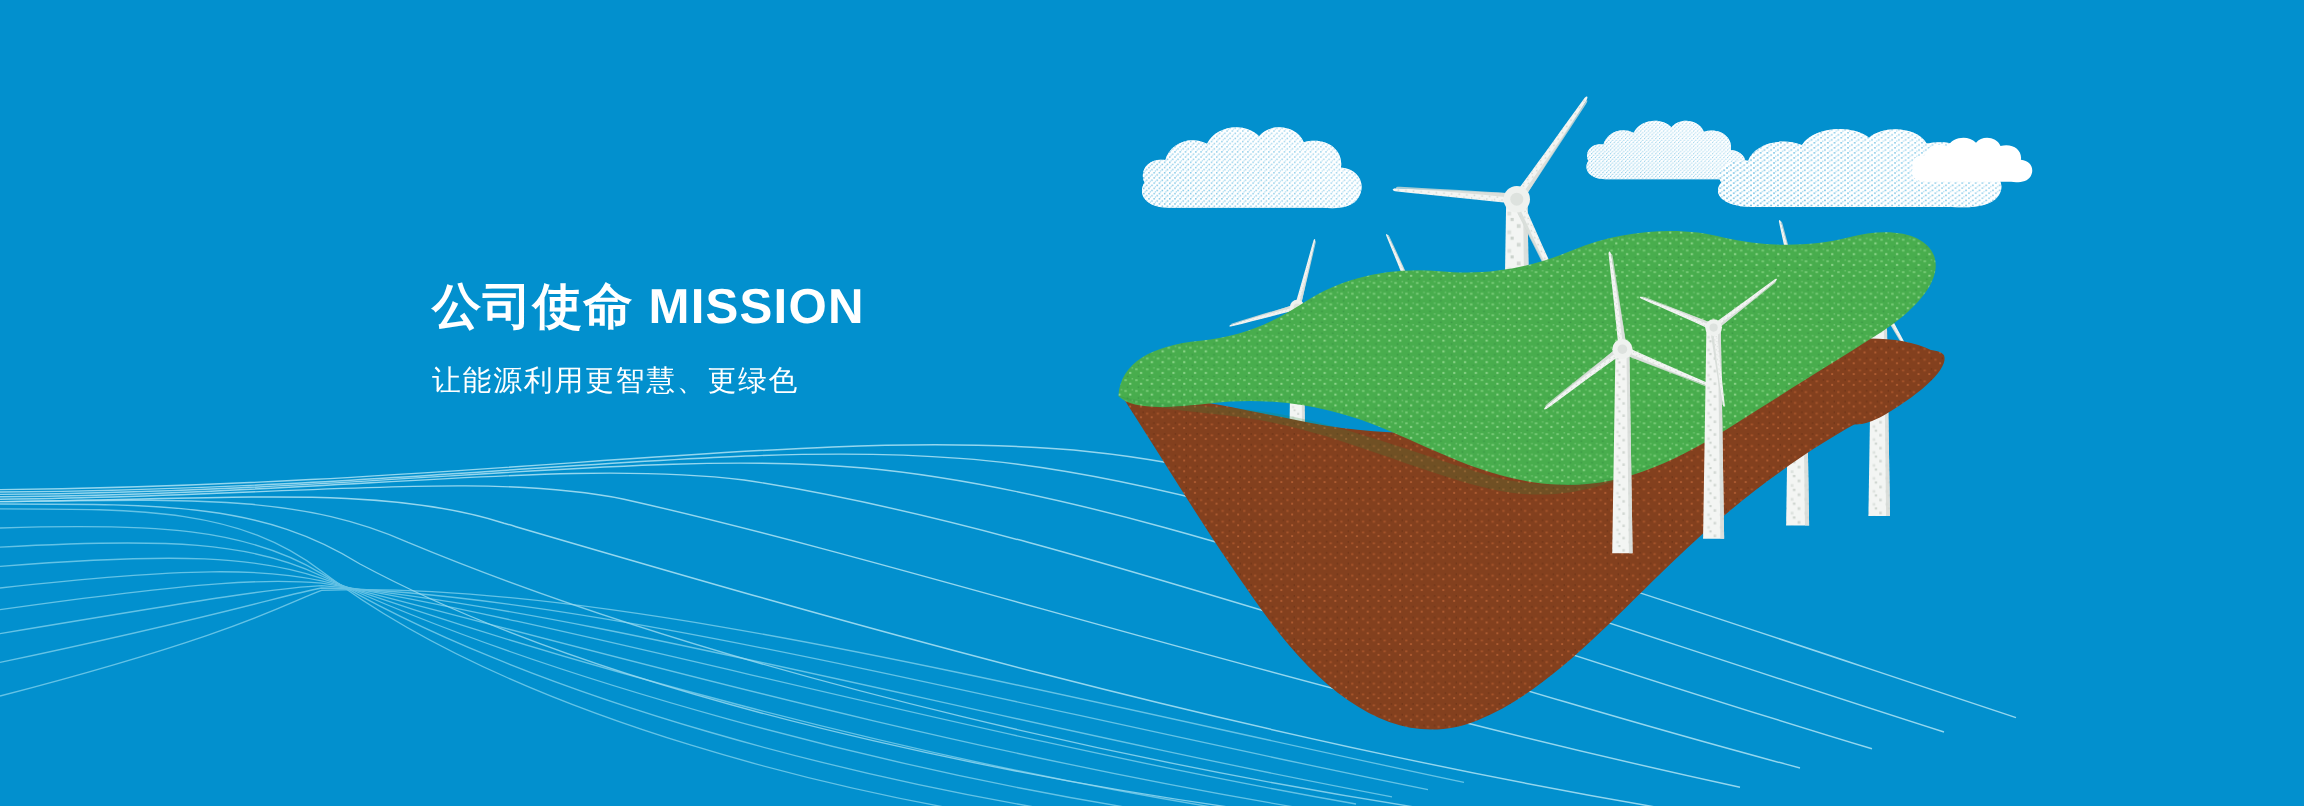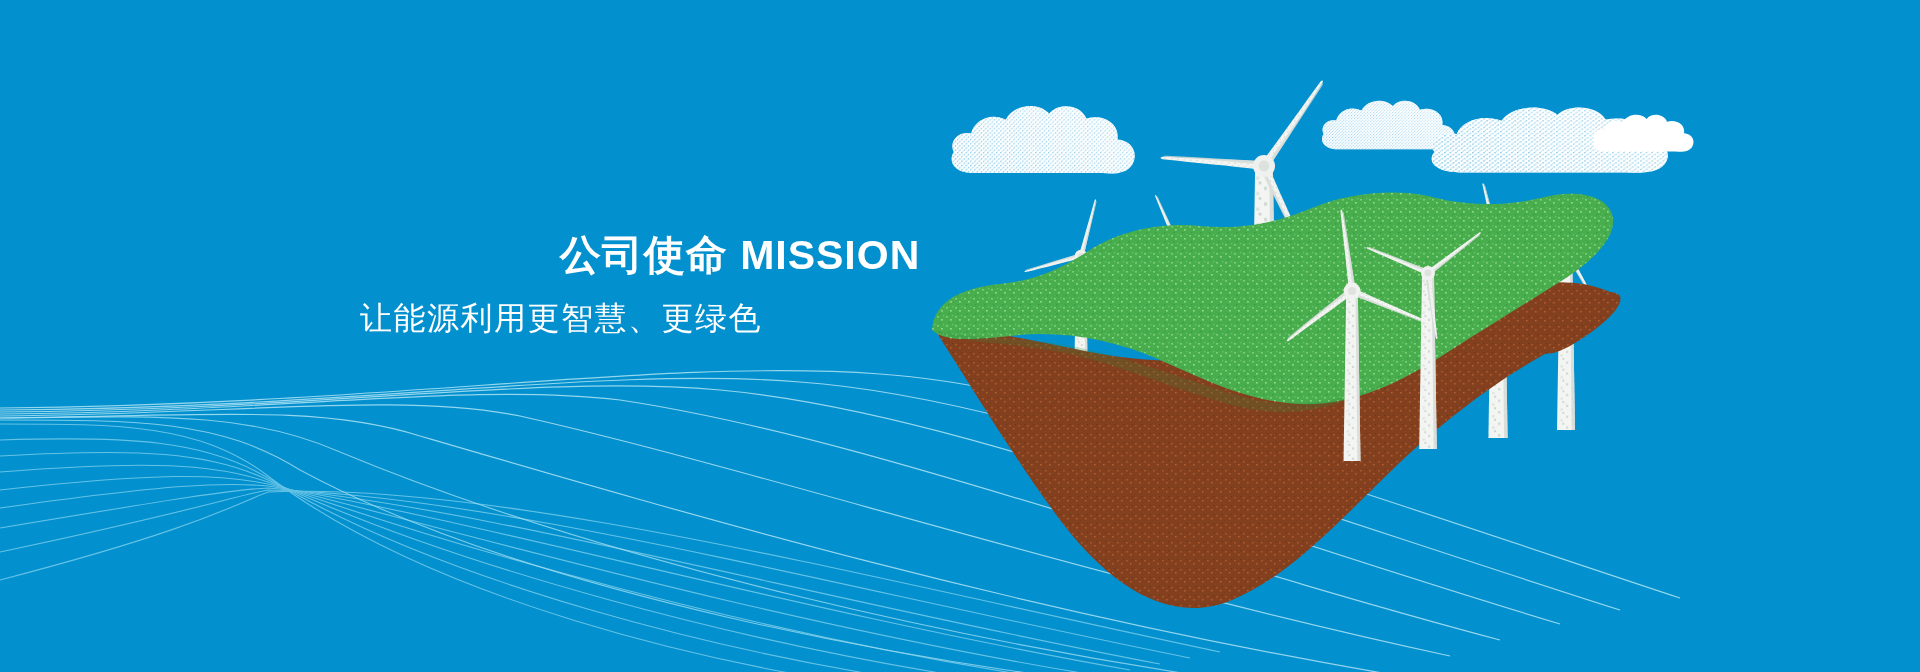--- a/index.html
+++ b/index.html
@@ -27,25 +27,24 @@
     top:228px;
     width:760px;
   }
   #title {
     font-size:41px;
     font-weight:bold;
     color:#ffffff;
     letter-spacing:1px;
     line-height:54px;
     white-space:nowrap;
-    text-align:center;
   }
   #subtitle {
     margin-top:12px;
-    font-size:32px;
+    font-size:24px;
     font-weight:300;
     color:#ffffff;
     letter-spacing:1.5px;
     line-height:48px;
     white-space:nowrap;
   }
 </style>
 </head>
 <body>
 

